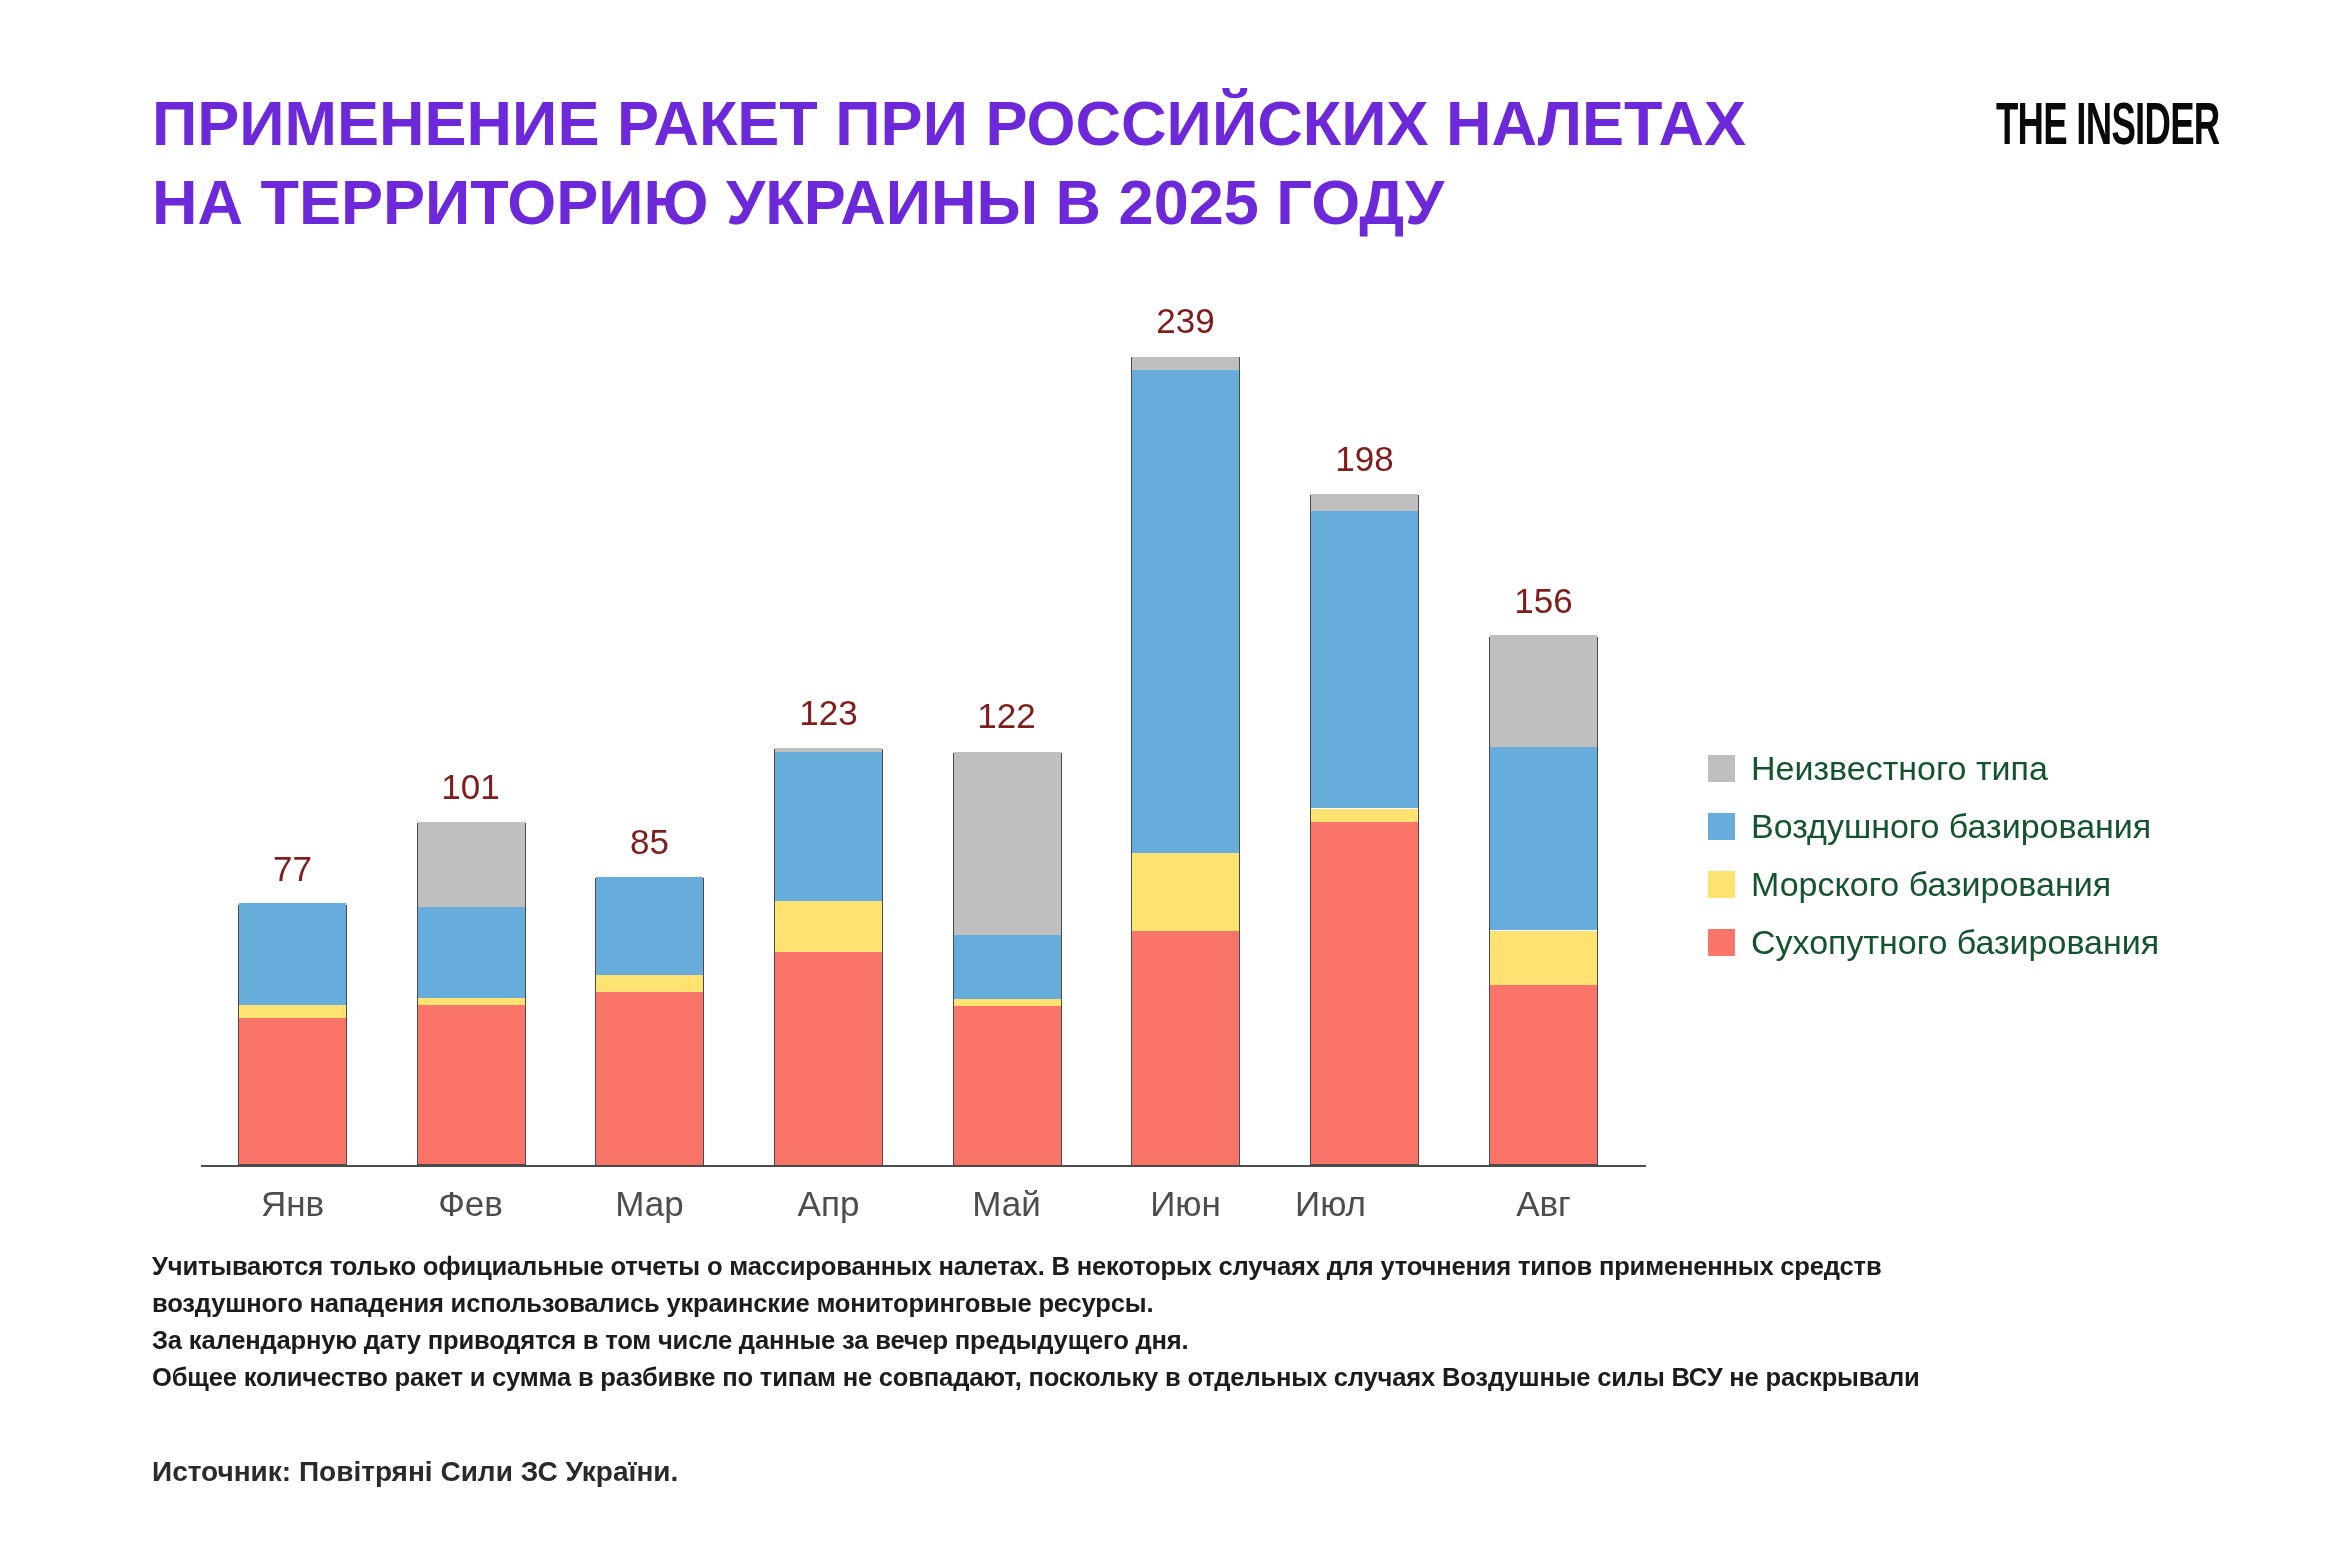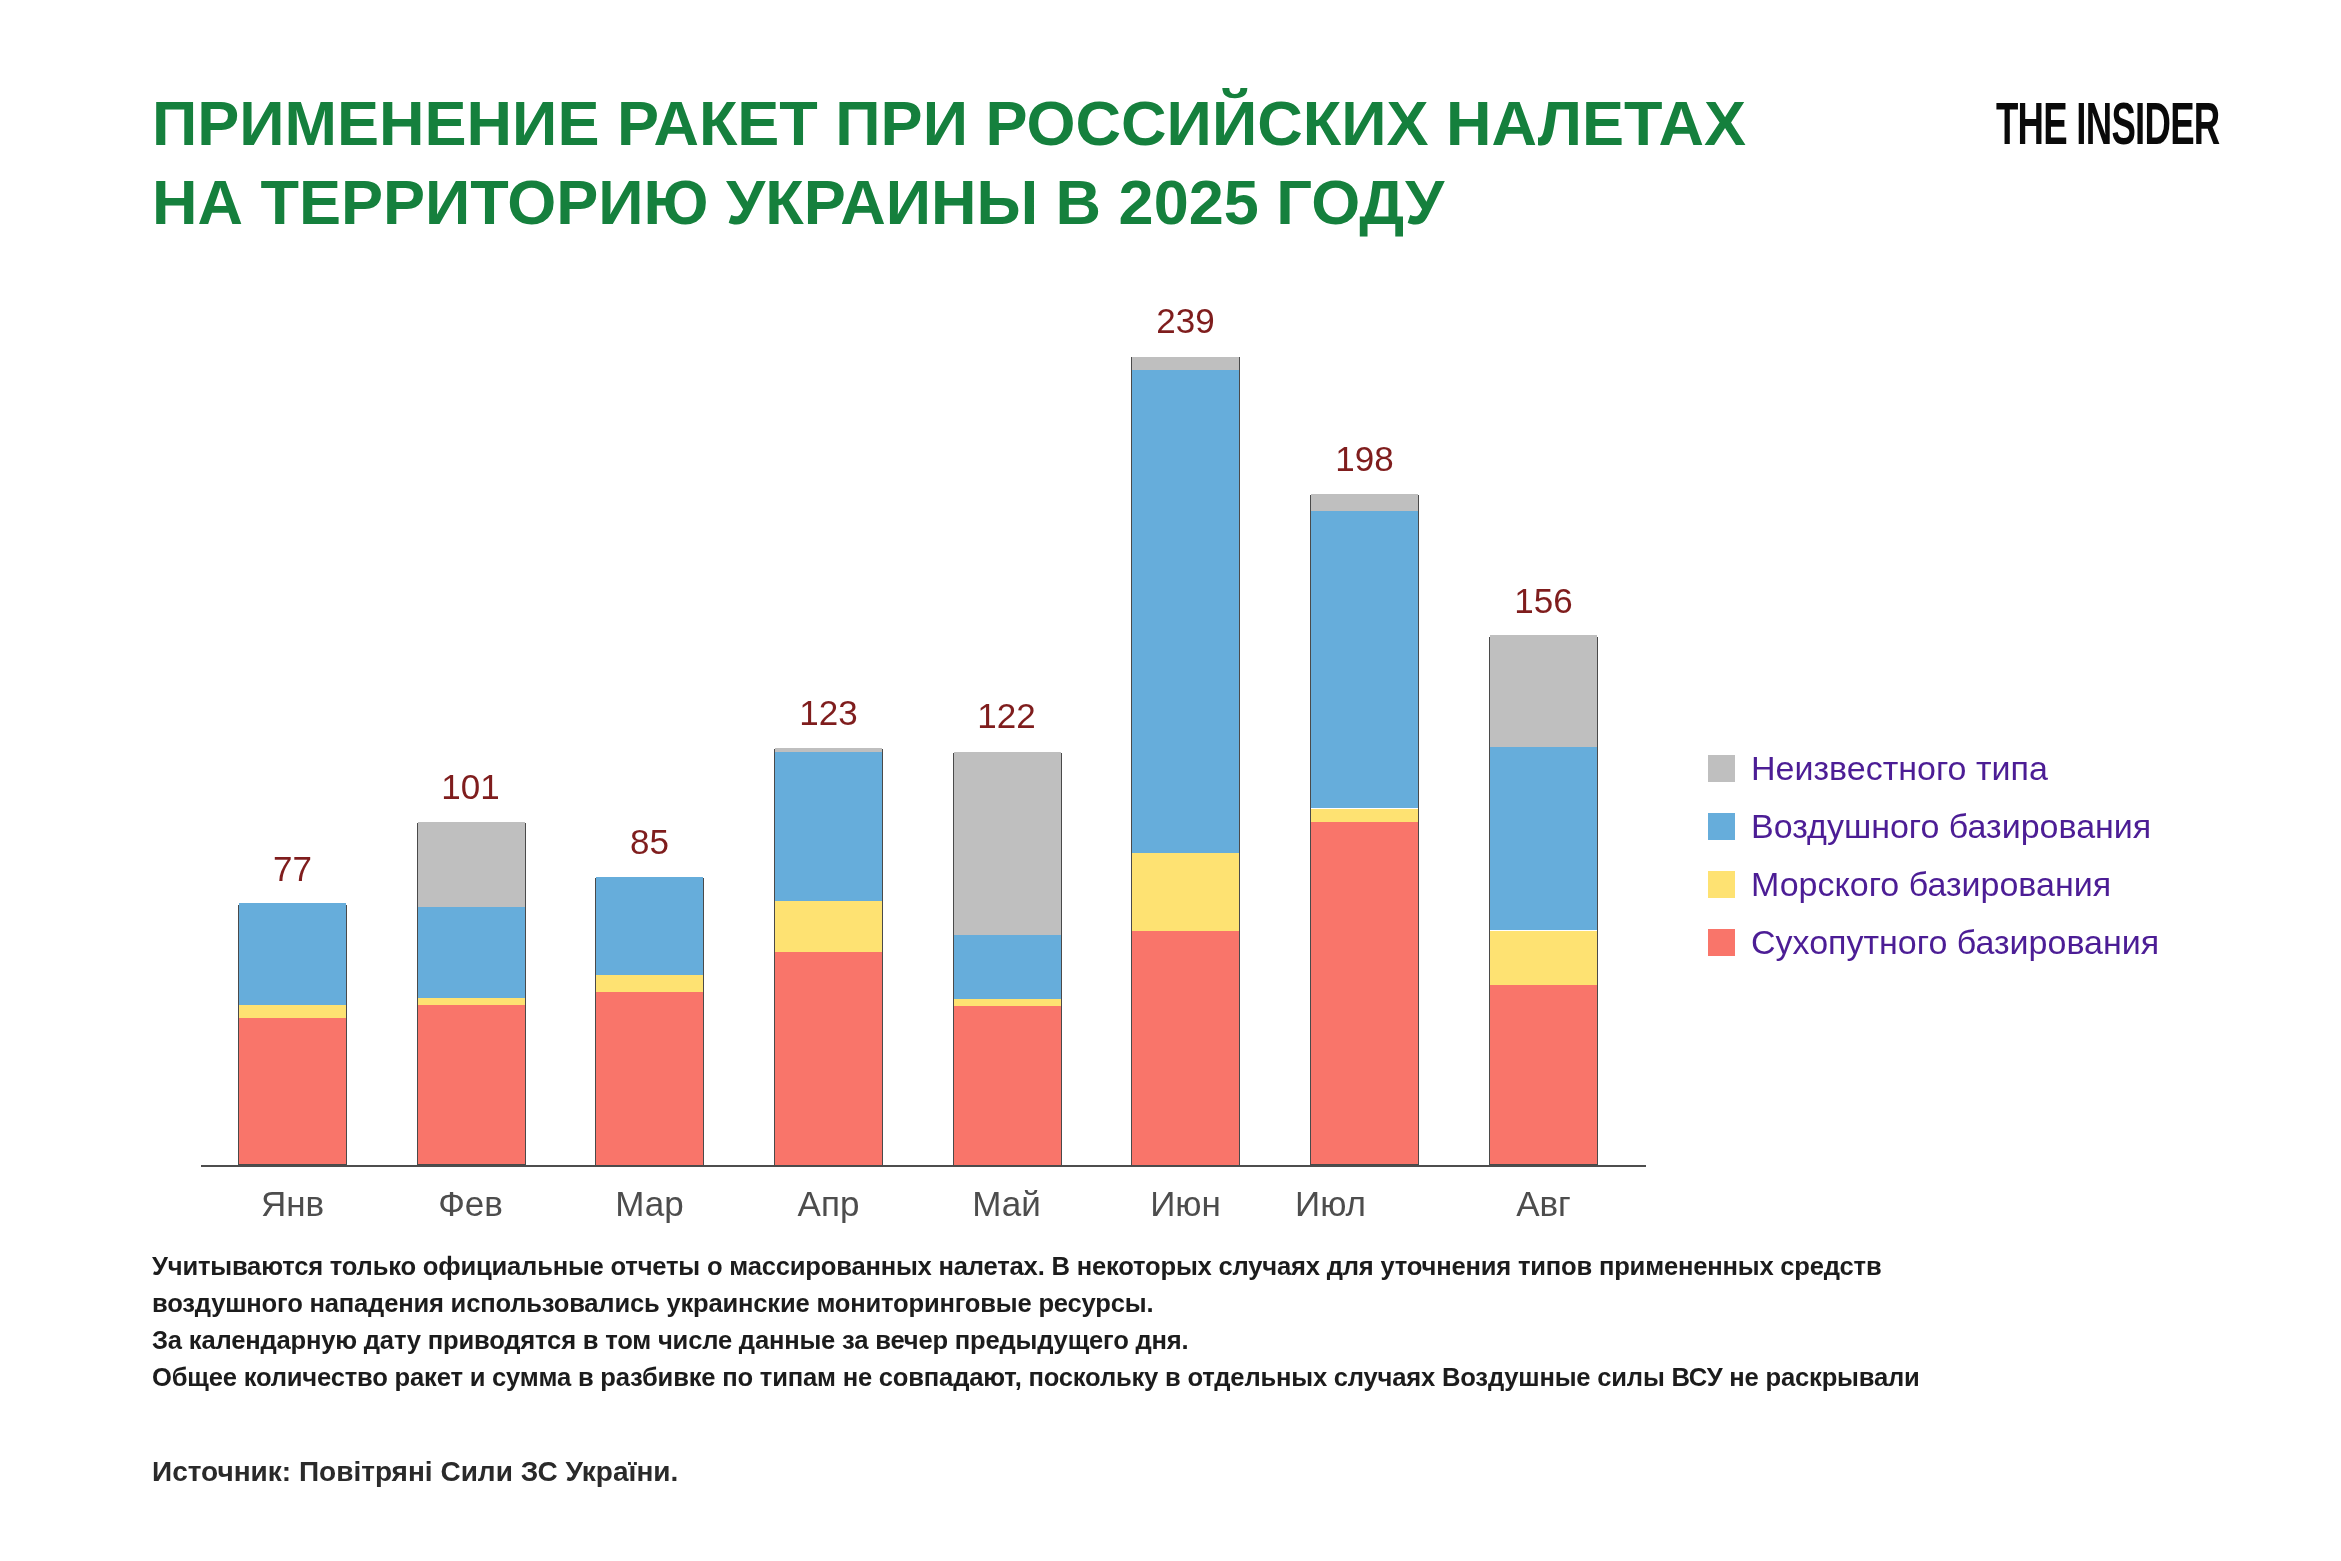--- a/index.html
+++ b/index.html
@@ -3,21 +3,21 @@
 <meta charset="utf-8">
 <style>
   html,body{margin:0;padding:0;}
   body{
     width:2342px;height:1561px;position:relative;overflow:hidden;
     background:#ffffff;
     font-family:"Liberation Sans", sans-serif;
   }
   .title{
     position:absolute;left:152px;
-    font-weight:bold;font-size:63px;color:#15803d;
+    font-weight:bold;font-size:63px;color:#6d28d9;
     letter-spacing:0px;white-space:nowrap;
   }
   #title-line1{top:87px;}
   #title-line2{top:166px;}
   .brand{
     position:absolute;top:90px;right:122px;
     font-weight:bold;font-size:59px;color:#0a0a0a;
     letter-spacing:-1.2px;white-space:nowrap;
     transform:scaleX(0.62);transform-origin:100% 50%;
   }
@@ -37,21 +37,21 @@
   }
   .month-label{
     position:absolute;width:183px;text-align:center;top:1184px;
     font-size:35px;color:#4d4d4d;
   }
   #legend{
     position:absolute;left:1708px;top:754px;
   }
   .legend-row{display:flex;align-items:center;height:29px;margin-bottom:29px;}
   .legend-swatch{width:27px;height:27px;margin-right:16px;flex:0 0 auto;}
-  .legend-label{font-size:34px;color:#4c1d95;white-space:nowrap;}
+  .legend-label{font-size:34px;color:#14532d;white-space:nowrap;}
   #footnotes{
     position:absolute;left:152px;top:1248px;
     font-size:25.6px;font-weight:bold;color:#1c1c1c;
     line-height:37px;letter-spacing:-0.2px;white-space:nowrap;
   }
   #source-line{
     position:absolute;left:152px;top:1456px;
     font-size:28px;font-weight:bold;color:#2a2a2a;white-space:nowrap;
   }
 </style>

